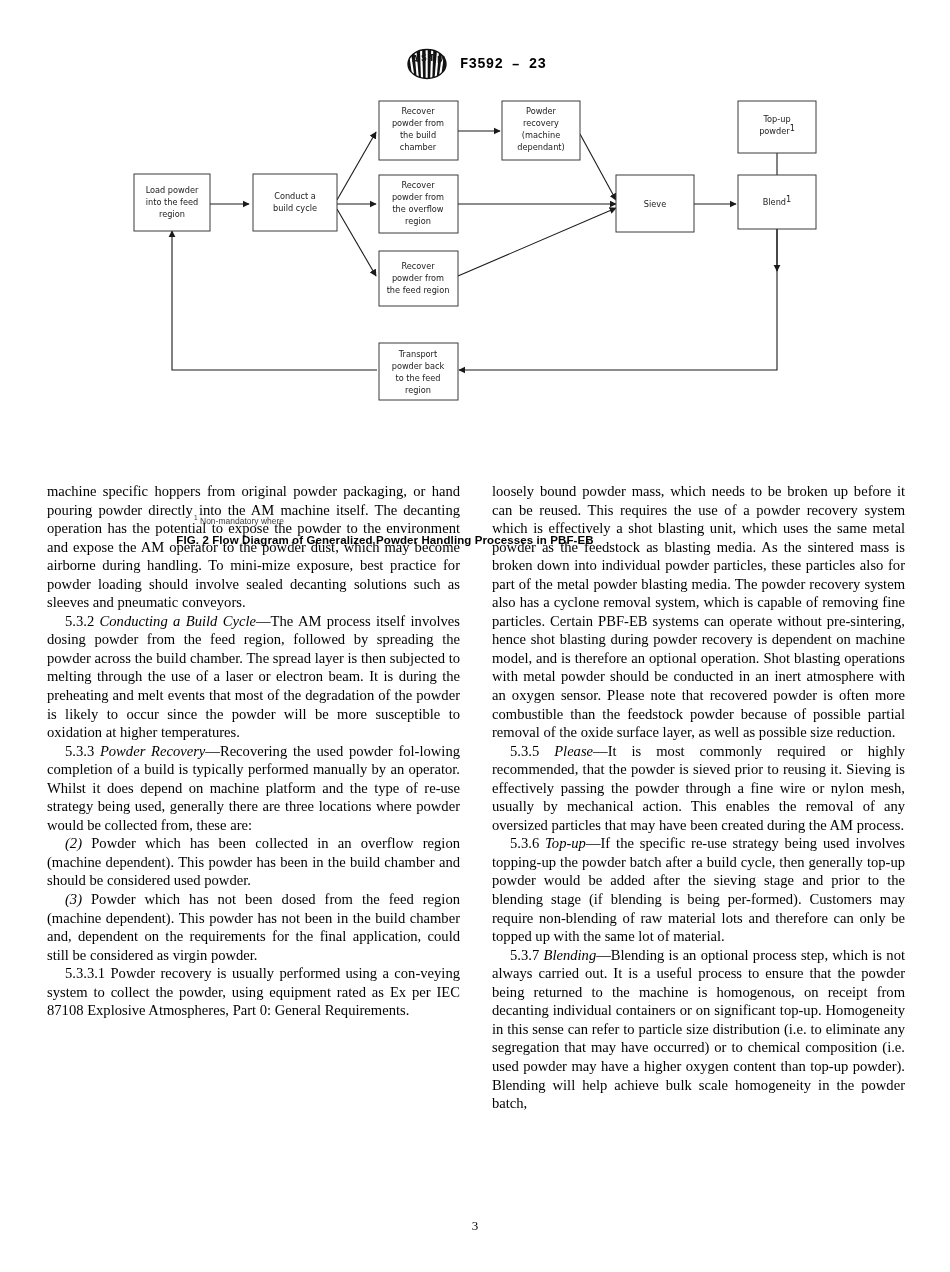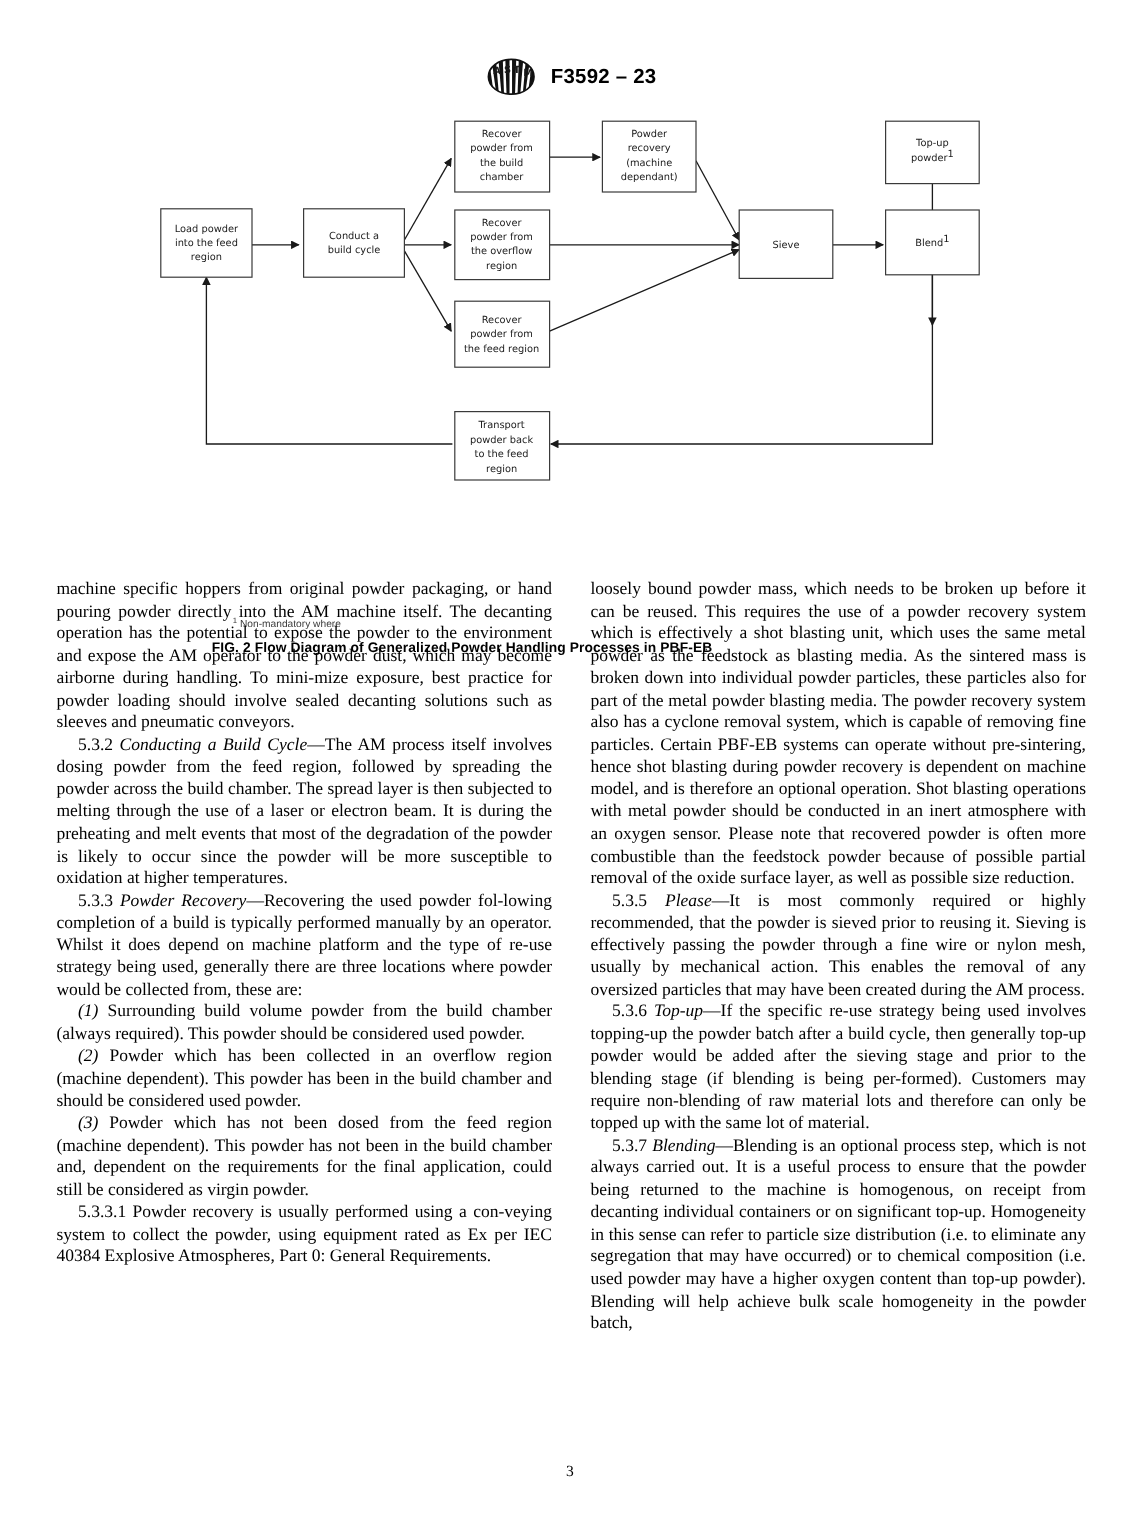--- a/index.html
+++ b/index.html
@@ -27,23 +27,23 @@
     align-items: center;
     justify-content: center;
   }
   .astm-logo {
     width: 46px;
     height: 32px;
     margin-right: 10px;
     display: block;
   }
   .doc-number {
-    font-family: Liberation Sans, sans-serif;
+    font-family: Liberation Mono, monospace;
     font-weight: bold;
-    font-size: 17px;
+    font-size: 14px;
     letter-spacing: 0.2px;
     white-space: pre;
   }
 
   
   .figure-wrap {
     position: absolute;
     top: 96px;
     left: 0;
     width: 950px;
@@ -266,24 +266,23 @@
 
   <div class="fig-footnote"><sup>1</sup><span> Non-mandatory where</span></div>
   <div class="fig-caption">FIG. 2 Flow Diagram of Generalized Powder Handling Processes in PBF-EB</div>
 </div>
 
 <div class="columns">
   <div class="col">
       <p>machine specific hoppers from original powder packaging, or hand pouring powder directly into the AM machine itself. The decanting operation has the potential to expose the powder to the environment and expose the AM operator to the powder dust, which may become airborne during handling. To mini-mize exposure, best practice for powder loading should involve sealed decanting solutions such as sleeves and pneumatic conveyors.</p>
       <p class="indent">5.3.2 <i>Conducting a Build Cycle</i>—The AM process itself involves dosing powder from the feed region, followed by spreading the powder across the build chamber. The spread layer is then subjected to melting through the use of a laser or electron beam. It is during the preheating and melt events that most of the degradation of the powder is likely to occur since the powder will be more susceptible to oxidation at higher temperatures.</p>
       <p class="indent">5.3.3 <i>Powder Recovery</i>—Recovering the used powder fol-lowing completion of a build is typically performed manually by an operator. Whilst it does depend on machine platform and the type of re-use strategy being used, generally there are three locations where powder would be collected from, these are:</p>
-      <p class="indent"><i>(1)</i> Surrounding build volume powder from the build chamber (always required). This powder should be considered used powder.</p>
       <p class="indent"><i>(2)</i> Powder which has been collected in an overflow region (machine dependent). This powder has been in the build chamber and should be considered used powder.</p>
       <p class="indent"><i>(3)</i> Powder which has not been dosed from the feed region (machine dependent). This powder has not been in the build chamber and, dependent on the requirements for the final application, could still be considered as virgin powder.</p>
-      <p class="indent">5.3.3.1 Powder recovery is usually performed using a con-veying system to collect the powder, using equipment rated as Ex per IEC 40384 Explosive Atmospheres, Part 0: General Requirements.</p>
+      <p class="indent">5.3.3.1 Powder recovery is usually performed using a con-veying system to collect the powder, using equipment rated as Ex per IEC 87108 Explosive Atmospheres, Part 0: General Requirements.</p>
     </div>
   <div class="col">
       <p>loosely bound powder mass, which needs to be broken up before it can be reused. This requires the use of a powder recovery system which is effectively a shot blasting unit, which uses the same metal powder as the feedstock as blasting media. As the sintered mass is broken down into individual powder particles, these particles also for part of the metal powder blasting media. The powder recovery system also has a cyclone removal system, which is capable of removing fine particles. Certain PBF-EB systems can operate without pre-sintering, hence shot blasting during powder recovery is dependent on machine model, and is therefore an optional operation. Shot blasting operations with metal powder should be conducted in an inert atmosphere with an oxygen sensor. Please note that recovered powder is often more combustible than the feedstock powder because of possible partial removal of the oxide surface layer, as well as possible size reduction.</p>
       <p class="indent">5.3.5 <i>Please</i>—It is most commonly required or highly recommended, that the powder is sieved prior to reusing it. Sieving is effectively passing the powder through a fine wire or nylon mesh, usually by mechanical action. This enables the removal of any oversized particles that may have been created during the AM process.</p>
       <p class="indent">5.3.6 <i>Top-up</i>—If the specific re-use strategy being used involves topping-up the powder batch after a build cycle, then generally top-up powder would be added after the sieving stage and prior to the blending stage (if blending is being per-formed). Customers may require non-blending of raw material lots and therefore can only be topped up with the same lot of material.</p>
       <p class="indent">5.3.7 <i>Blending</i>—Blending is an optional process step, which is not always carried out. It is a useful process to ensure that the powder being returned to the machine is homogenous, on receipt from decanting individual containers or on significant top-up. Homogeneity in this sense can refer to particle size distribution (i.e. to eliminate any segregation that may have occurred) or to chemical composition (i.e. used powder may have a higher oxygen content than top-up powder). Blending will help achieve bulk scale homogeneity in the powder batch,</p>
     </div>
 </div>
 
 <div class="page-number">3</div>

